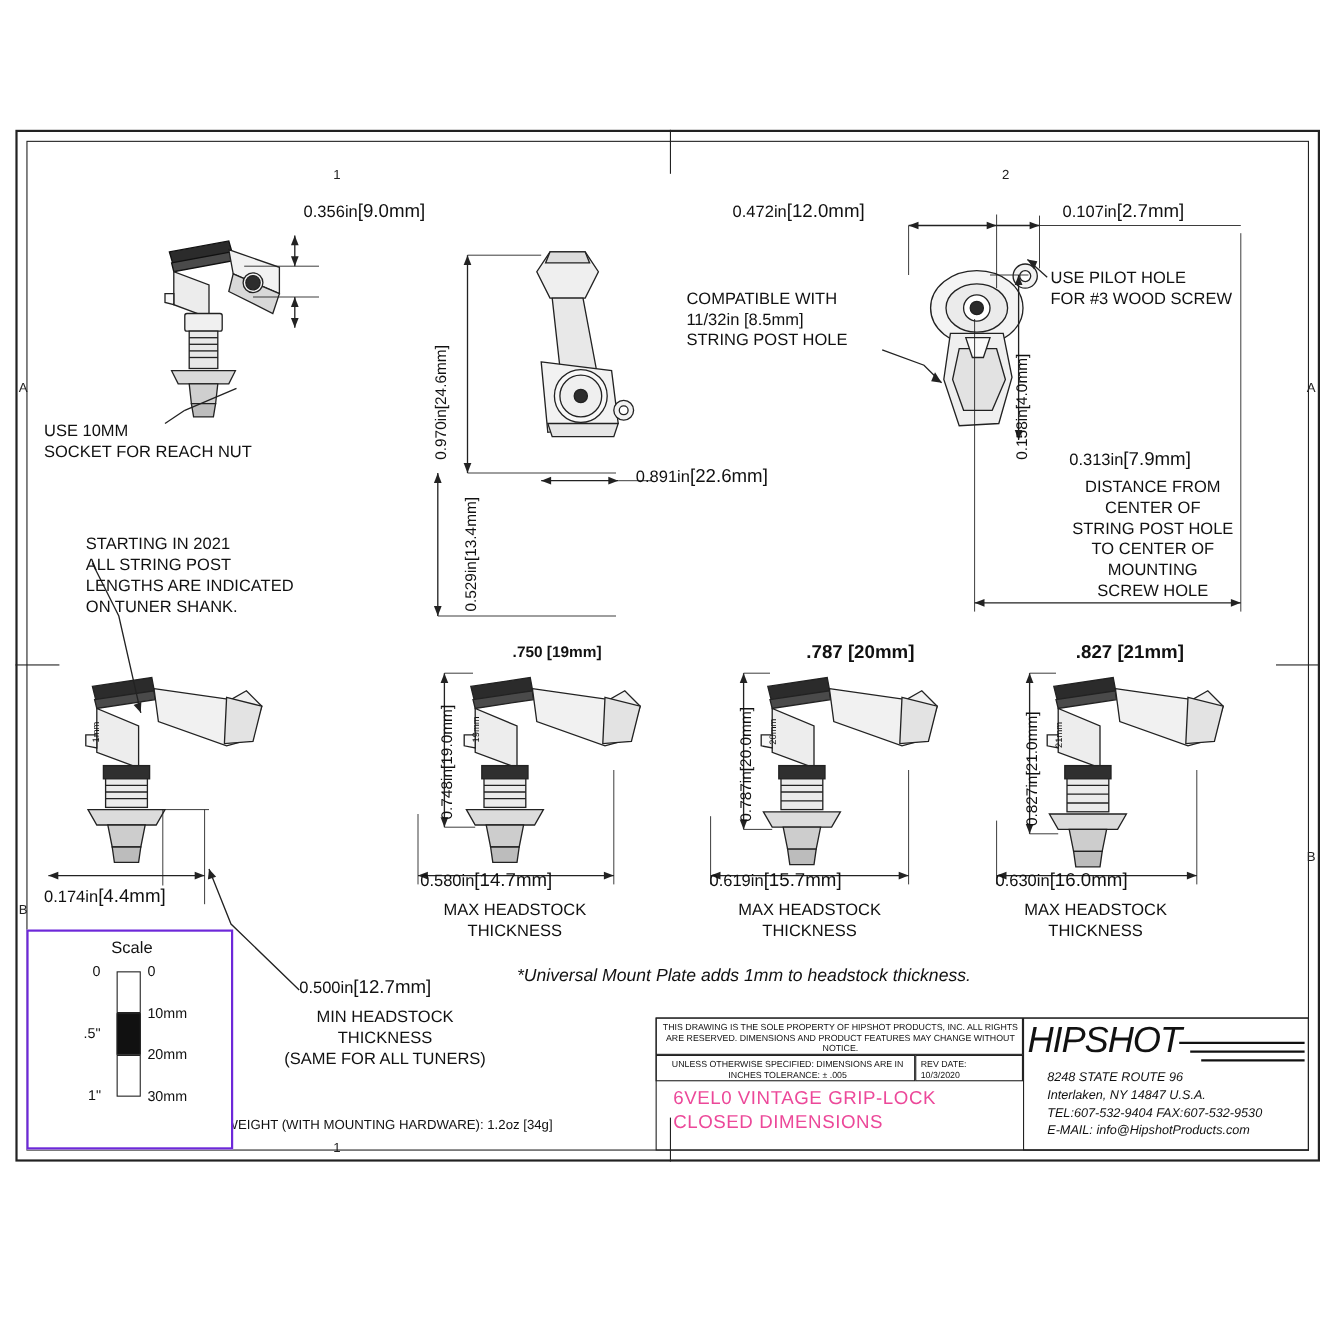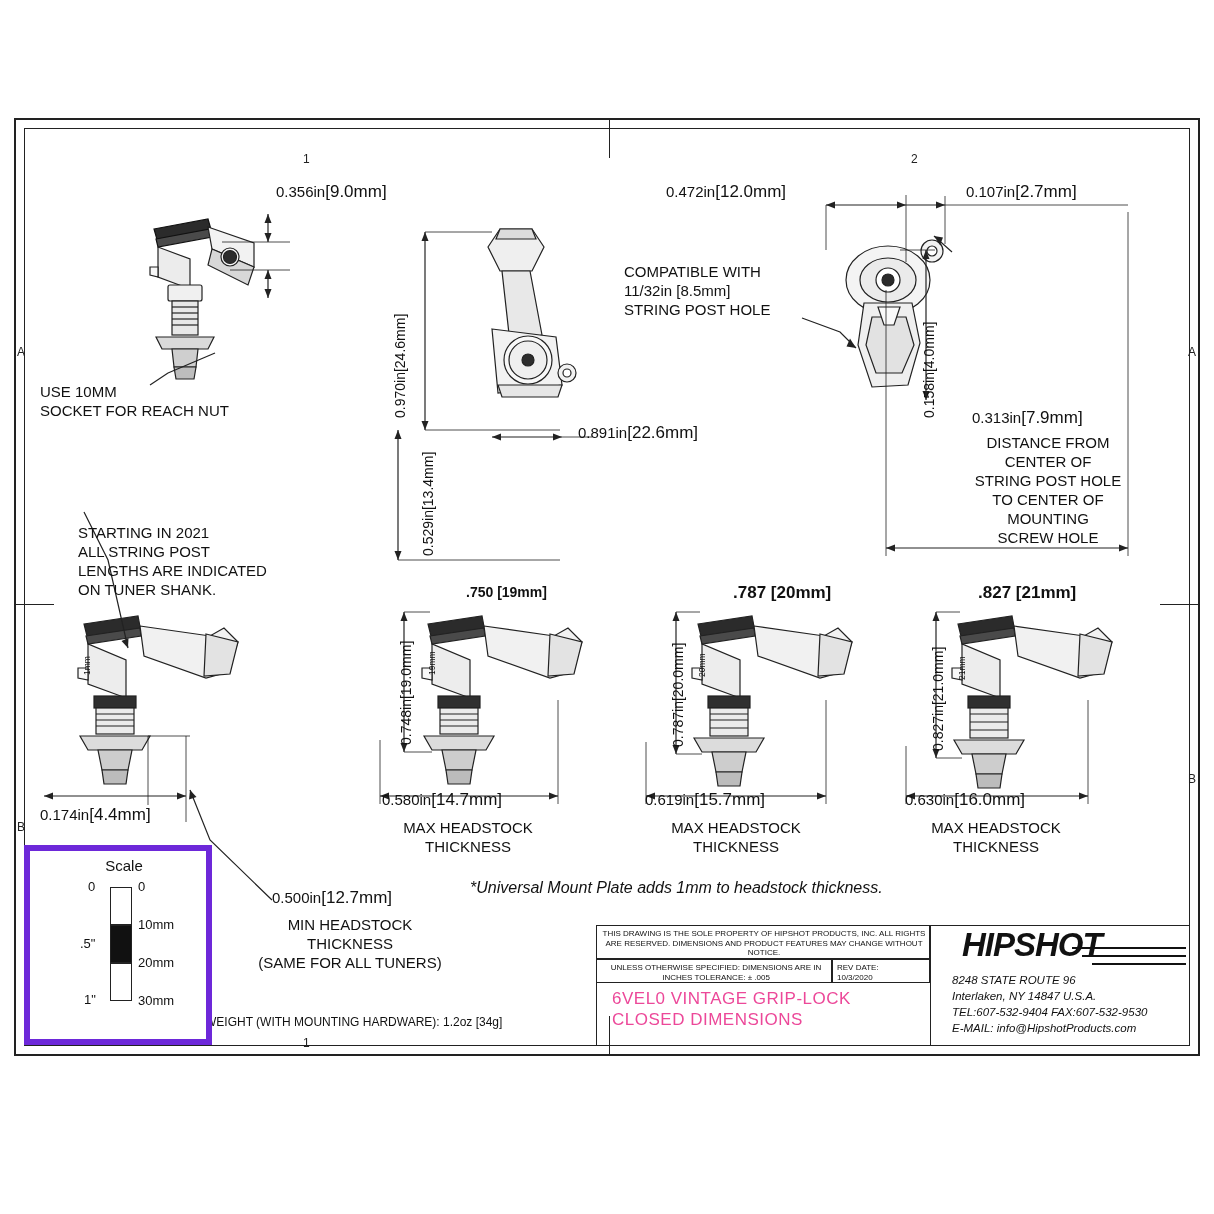--- a/index.html
+++ b/index.html
@@ -32,24 +32,24 @@
   svg.ov{position:absolute;left:0;top:0;width:1214px;height:1214px;pointer-events:none;}
 
   
   .tb{position:absolute;border:1px solid #222;box-sizing:border-box;}
   .tb-txt{position:absolute;font-size:8px;line-height:9.5px;color:#111;font-family:"Liberation Sans",sans-serif;text-align:center;}
   .tb-title{position:absolute;font-size:17px;line-height:21px;color:#ec4899;letter-spacing:.5px;font-family:"Liberation Sans",sans-serif;}
   .addr{position:absolute;font-size:11.5px;line-height:16px;font-style:italic;color:#111;font-family:"Liberation Sans",sans-serif;}
 
   
   .logo-wrap{position:absolute;left:930px;top:928px;width:256px;height:42px;overflow:hidden;}
-  .logo-text{position:absolute;left:4px;top:-2px;font-size:33px;font-style:italic;font-weight:bold;letter-spacing:-1px;color:#111;font-family:"Liberation Sans",sans-serif;margin-left:28px;}
-
-  
-  .scale-box{position:absolute;left:24px;top:845px;width:188px;height:200px;border:6px solid #6d28d9;box-sizing:border-box;background:#fff;padding-left:32px;}
+  .logo-text{position:absolute;left:4px;top:-2px;font-size:33px;font-style:italic;font-weight:normal;letter-spacing:-1px;color:#111;font-family:"Liberation Sans",sans-serif;}
+
+  
+  .scale-box{position:absolute;left:24px;top:845px;width:188px;height:200px;border:2px solid #6d28d9;box-sizing:border-box;background:#fff;padding-left:32px;}
   .scale-title{position:absolute;left:0;top:6px;width:188px;text-align:center;font-size:15px;color:#111;}
   .sbar{position:absolute;border:1px solid #222;box-sizing:border-box;}
   .slab{position:absolute;font-size:13px;color:#111;}
 </style>
 </head>
 <body>
 
 <div id="sheet">
 
   <div class="frame-outer"></div>
@@ -310,21 +310,21 @@
     </g>
   </svg>
 
   <div class="dim" style="left:276px;top:182px;">
     <span>0.356in</span><span class="brk">[9.0mm]</span>
   </div>
 
   <div class="txt" style="left:40px;top:382px;">USE 10MM
 SOCKET FOR REACH NUT</div>
 
-  <div class="txt" style="left:78px;top:485px;margin-top:38px;">STARTING IN 2021
+  <div class="txt" style="left:78px;top:485px;">STARTING IN 2021
 ALL STRING POST
 LENGTHS ARE INDICATED
 ON TUNER SHANK.</div>
 
   <div class="vtxt" style="left:392px;top:418px;">
     <span>0.970in</span><span class="brk">[24.6mm]</span>
   </div>
   <div class="vtxt" style="left:420px;top:556px;">
     <span>0.529in</span><span class="brk">[13.4mm]</span>
   </div>
@@ -338,20 +338,22 @@
   <div class="dim" style="left:966px;top:182px;">
     <span>0.107in</span><span class="brk">[2.7mm]</span>
   </div>
   <div class="vtxt" style="left:921px;top:418px;">
     <span>0.158in</span><span class="brk">[4.0mm]</span>
   </div>
 
   <div class="txt" style="left:624px;top:262px;">COMPATIBLE WITH
 11/32in [8.5mm]
 STRING POST HOLE</div>
+  <div class="txt" style="left:955px;top:243px;">USE PILOT HOLE
+FOR #3 WOOD SCREW</div>
 
   <div class="dim" style="left:972px;top:408px;">
     <span>0.313in</span><span class="brk">[7.9mm]</span>
   </div>
   <div class="txt ctr" style="left:930px;top:433px;width:236px;">DISTANCE FROM
 CENTER OF
 STRING POST HOLE
 TO CENTER OF
 MOUNTING
 SCREW HOLE</div>

